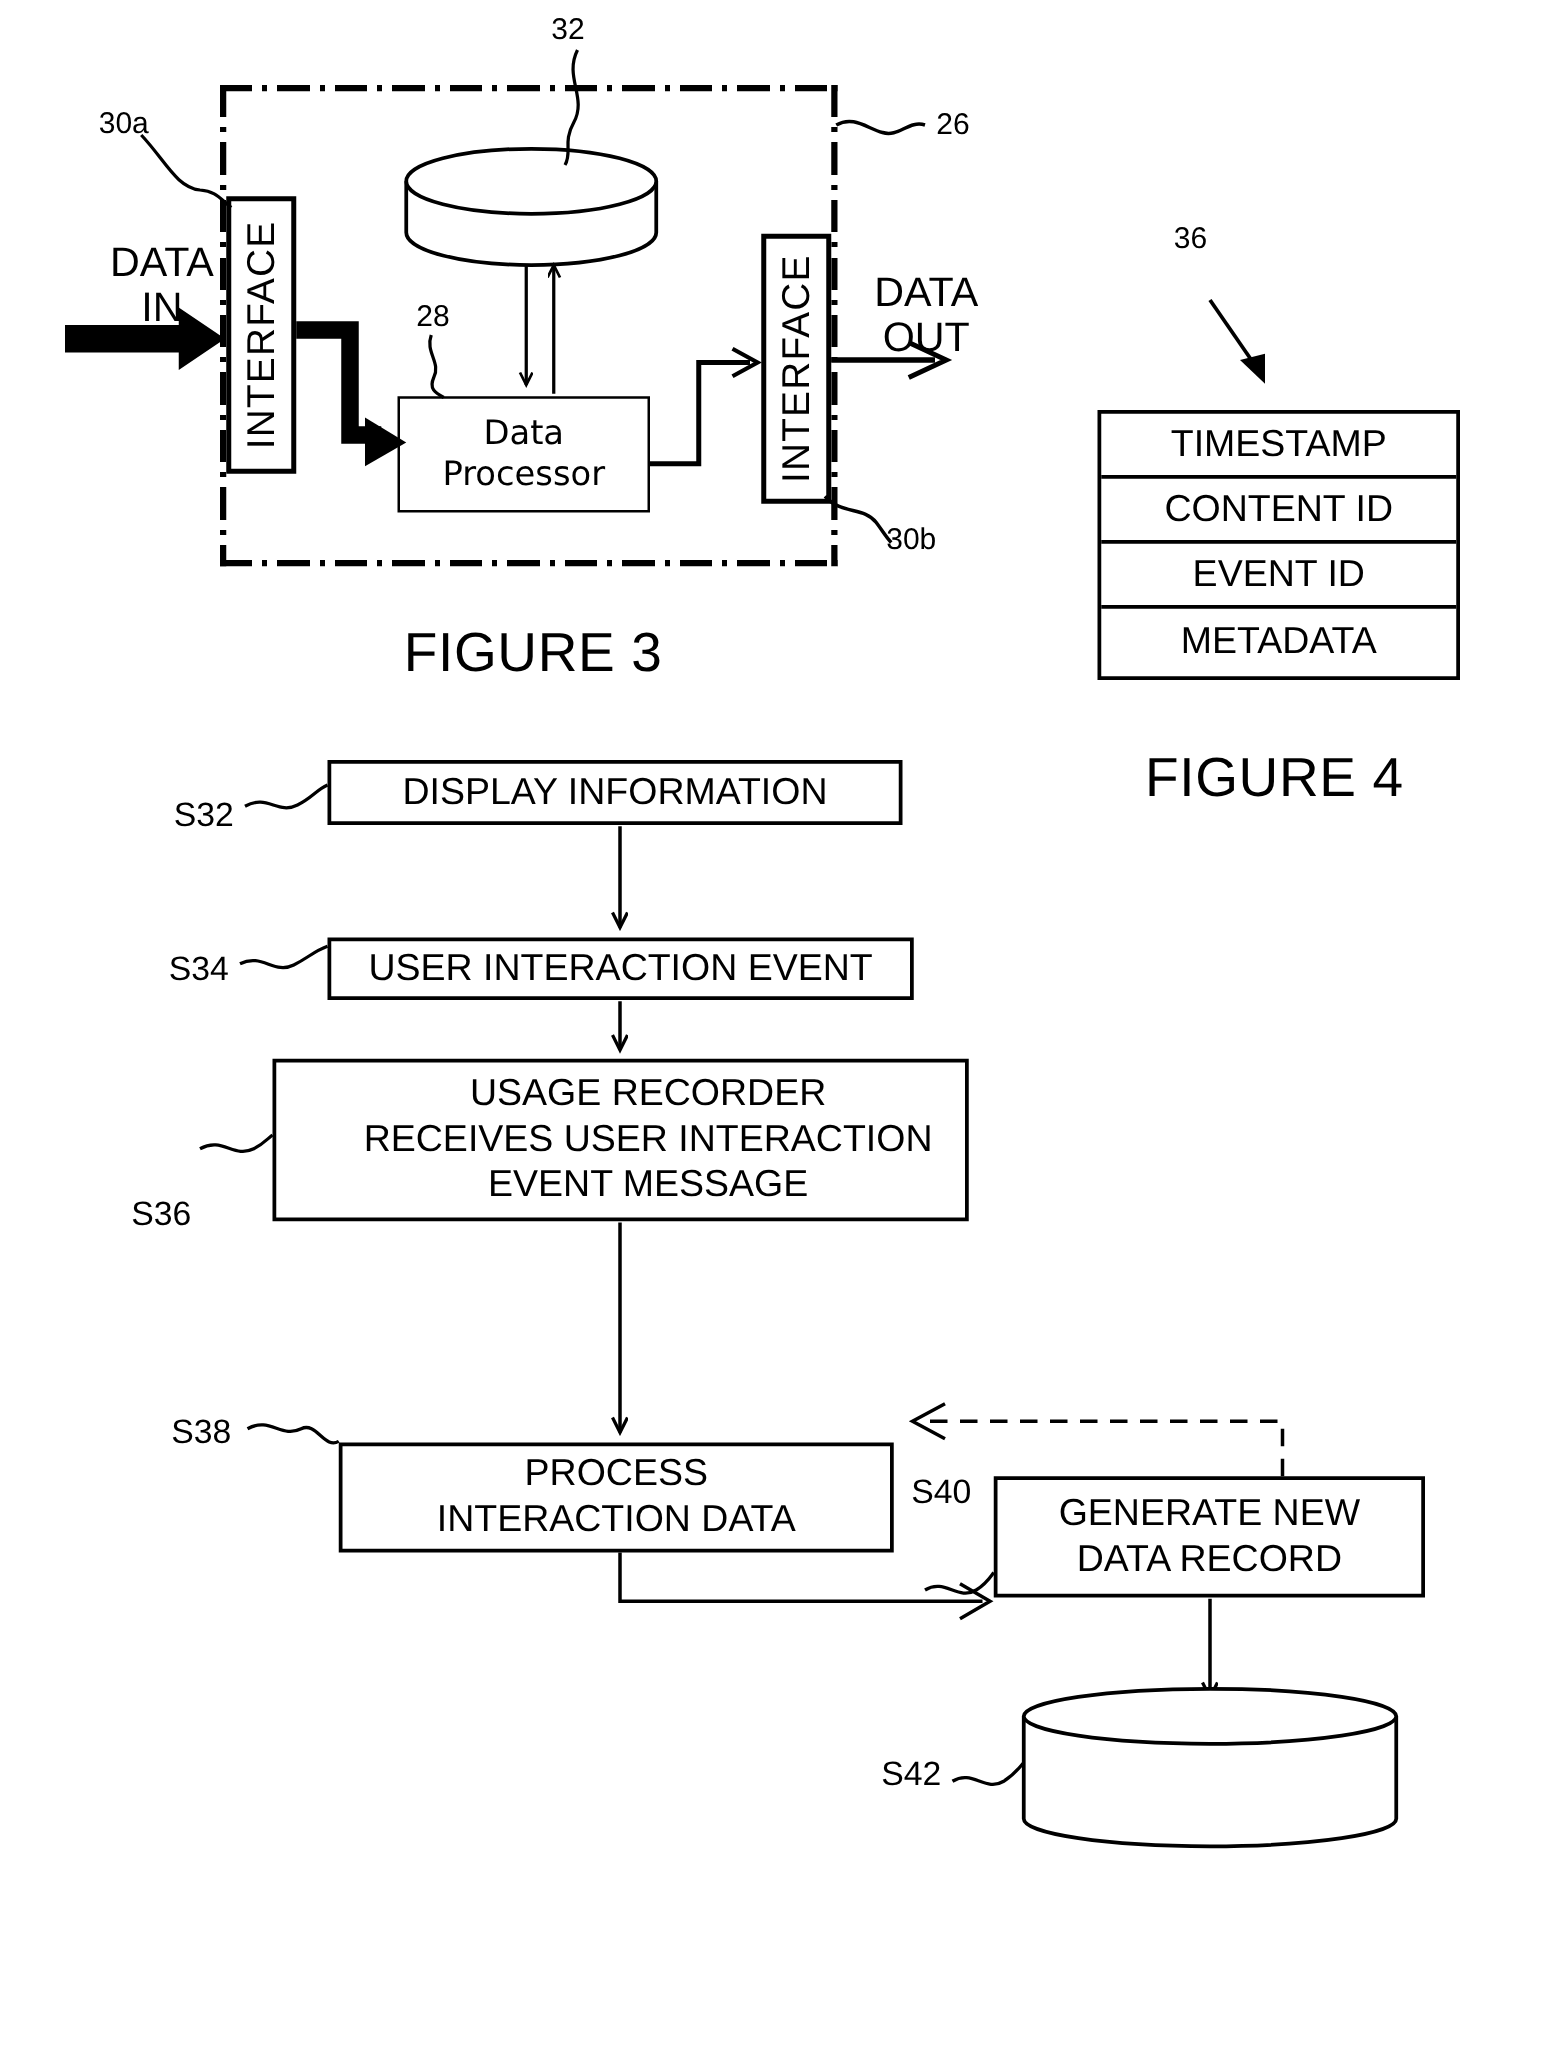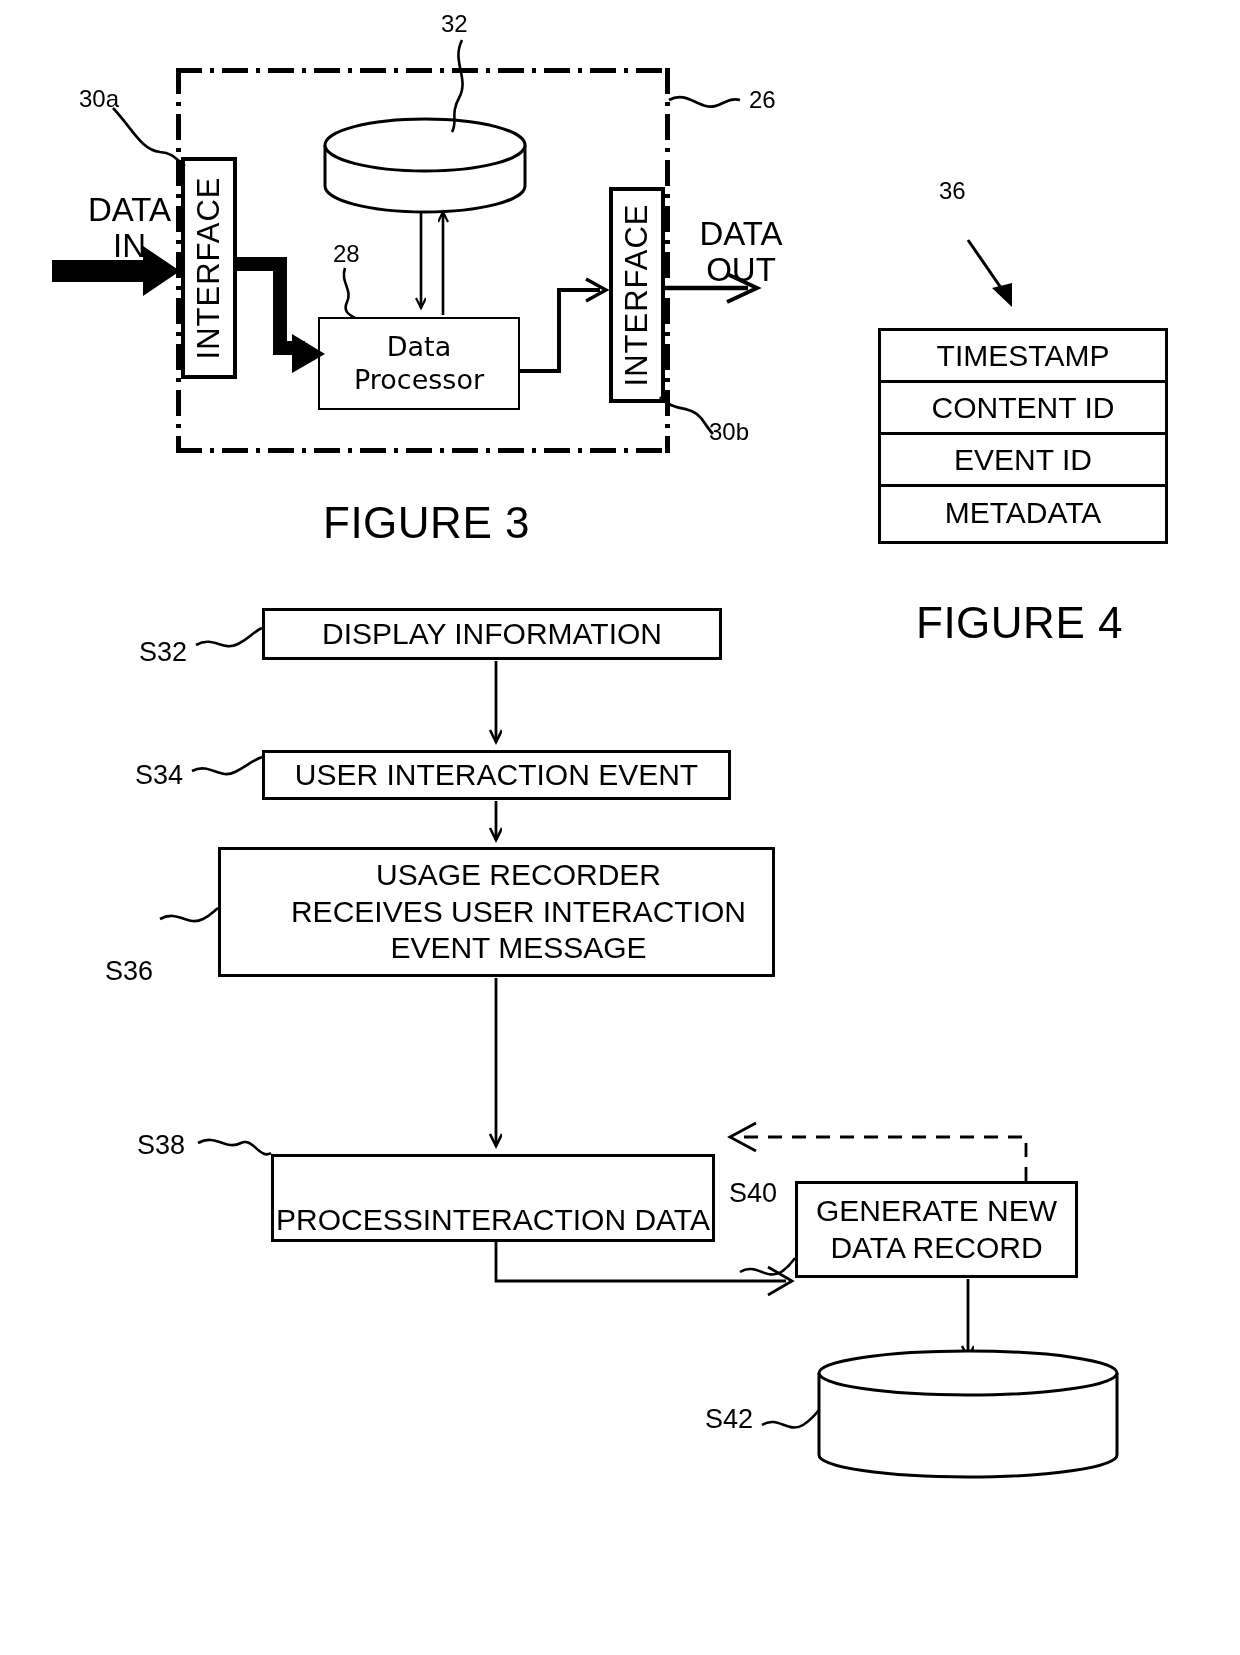--- a/index.html
+++ b/index.html
@@ -207,27 +207,27 @@
   </div>
   <div class="abs step-num" style="left:135px; top:760px;">S34</div>
 
   <div class="solid-box" style="left:218px; top:847px; width:557px; height:130px; flex-direction:column;padding-left:44px;">
     <span class="box-text">USAGE RECORDER</span>
     <span class="box-text">RECEIVES USER INTERACTION</span>
     <span class="box-text">EVENT MESSAGE</span>
   </div>
   <div class="abs step-num" style="left:105px; top:956px;">S36</div>
 
-  <div class="solid-box" style="left:271px; top:1154px; width:444px; height:88px; flex-direction:row;align-items:flex-end;">
+  <div class="solid-box" style="left:271px; top:1154px; width:444px; height:88px; flex-direction:column;">
     <span class="box-text">PROCESS</span>
     <span class="box-text">INTERACTION DATA</span>
   </div>
   <div class="abs step-num" style="left:137px; top:1130px;">S38</div>
 
-  <div class="solid-box" style="left:795px; top:1181px; width:283px; height:97px; flex-direction:column;">
+  <div class="solid-box" style="left:795px; top:1181px; width:345px; height:97px; flex-direction:column;">
     <span class="box-text">GENERATE NEW</span>
     <span class="box-text">DATA RECORD</span>
   </div>
   <div class="abs step-num" style="left:681px; top:1178px;margin-left:48px;">S40</div>
 
   <div class="abs box-text" style="left:832px; top:1393px; width:270px; text-align:center;">
     <div>STORE</div>
     <div>ITEM</div>
   </div>
   <div class="abs step-num" style="left:705px; top:1404px;">S42</div>

